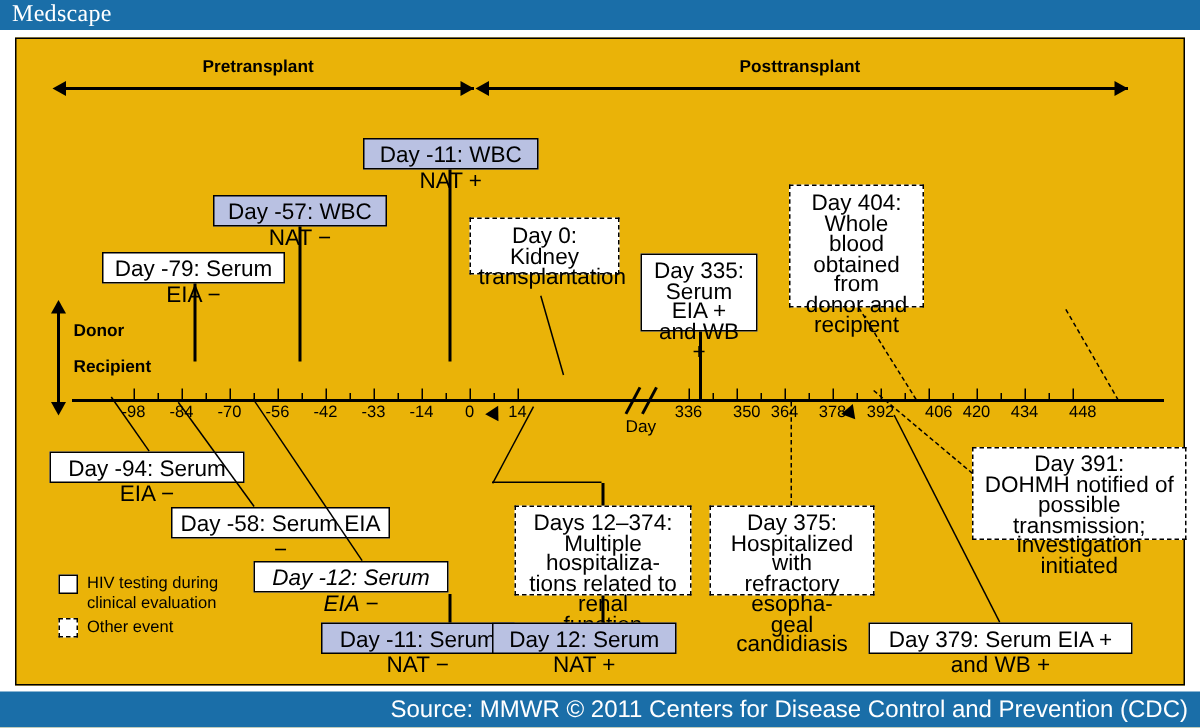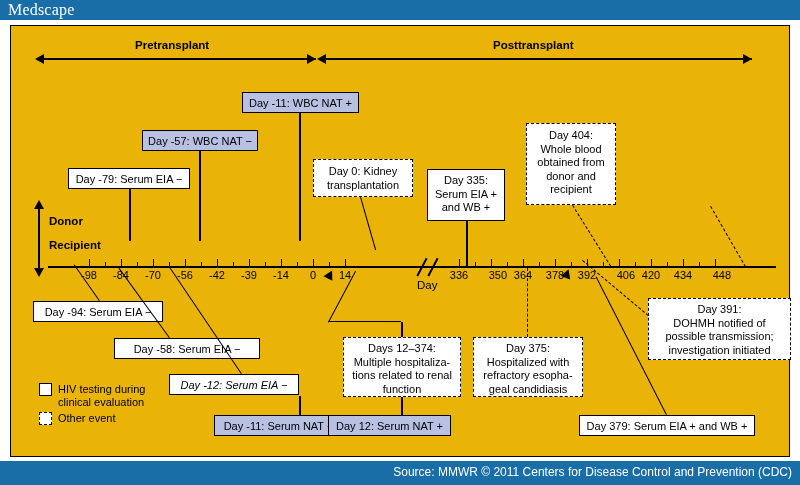--- a/index.html
+++ b/index.html
@@ -4,21 +4,21 @@
 <style>
   html,body{margin:0;padding:0;background:#fff;}
   body{width:800px;height:485px;position:relative;overflow:hidden;
        font-family:"Liberation Sans",sans-serif;color:#000;}
 
   
   #brand-bar{position:absolute;left:0;top:0;width:800px;height:20px;background:#1a6ea8;}
   #brand-logo{position:absolute;left:8px;top:1px;font-family:"Liberation Serif",serif;
               font-size:16px;color:#fff;letter-spacing:.2px;}
   #footer-bar{position:absolute;left:0;top:461px;width:800px;height:24px;background:#1a6ea8;}
-  #footer-text{position:absolute;right:8px;top:4px;font-size:12px;color:#fff;white-space:nowrap;}
+  #footer-text{position:absolute;right:8px;top:4px;font-size:16px;color:#fff;white-space:nowrap;}
 
   
   #figure{position:absolute;left:10px;top:25px;width:778px;height:430px;
           border:1.6px solid #000;background:#eab308;}
 
   
   .phase-label{position:absolute;font-size:11.5px;font-weight:bold;white-space:nowrap;}
   .axis-line{position:absolute;background:#000;height:1.7px;}
   .vline{position:absolute;background:#000;width:1.5px;}
 
@@ -26,21 +26,21 @@
       border-top:5px solid transparent;border-bottom:5px solid transparent;}
   .arrow-l{border-right:9px solid #000;}
   .arrow-r{border-left:9px solid #000;}
   .arrow-u,.arrow-d{position:absolute;width:0;height:0;
       border-left:5px solid transparent;border-right:5px solid transparent;}
   .arrow-u{border-bottom:9px solid #000;}
   .arrow-d{border-top:9px solid #000;}
 
   
   .box{position:absolute;box-sizing:border-box;text-align:center;
-       font-size:11px;line-height:13.5px;padding:2px 5px;background:#fff;}
+       font-size:15px;line-height:13.5px;padding:2px 5px;background:#fff;}
   .box.solid{border:1.4px solid #000;}
   .box.blue{border:1.4px solid #000;background:#b9c1e2;}
   .box.dashed{border:1.5px dashed #000;background:#fff;}
 
   
   #timeline{position:absolute;left:37px;top:240px;width:728px;height:2px;background:#000;}
   .tick{position:absolute;background:#000;width:1.3px;height:6px;top:234px;}
   .tick.major{height:7px;top:233px;}
   .ticklabel{position:absolute;font-size:11px;text-align:center;white-space:nowrap;top:243px;}
   .sidelabel{position:absolute;font-size:11.5px;font-weight:bold;white-space:nowrap;}
@@ -90,21 +90,21 @@
 
   <div class="box blue" style="left:231px;top:66px;width:117px;height:21px;line-height:17px;">Day -11: WBC NAT +</div>
   <div class="vline" style="left:288px;top:87px;height:128px;"></div>
 
   <div class="box blue" style="left:131px;top:104px;width:116px;height:21px;line-height:17px;">Day -57: WBC NAT −</div>
   <div class="vline" style="left:188px;top:125px;height:90px;"></div>
 
   <div class="box solid" style="left:57px;top:142px;width:122px;height:21px;line-height:17px;">Day -79: Serum EIA −</div>
   <div class="vline" style="left:118px;top:163px;height:52px;"></div>
 
-  <div class="box dashed" style="left:302px;top:133px;width:100px;height:38px;padding-top:5px;white-space:pre-line;">Day 0: Kidney
+  <div class="box dashed" style="left:302px;top:119px;width:100px;height:38px;padding-top:5px;white-space:pre-line;">Day 0: Kidney
 transplantation</div>
   <div class="conn" style="left:350px;top:171px;width:55px;transform:rotate(74deg);"></div>
 
   <div class="box solid" style="left:416px;top:143px;width:78px;height:52px;padding-top:4px;white-space:pre-line;">Day 335:
 Serum EIA +
 and WB +</div>
   <div class="vline" style="left:455px;top:195px;height:45px;"></div>
 
   <div class="box dashed" style="left:515px;top:97px;width:90px;height:82px;padding-top:5px;white-space:pre-line;">Day 404:
 Whole blood
@@ -138,21 +138,21 @@
       <div class="tick major" style="left: 142px;"></div>
       <div class="ticklabel" style="left: 126px; width: 32px;">-70</div>
       <div class="tick" style="height: 4px; top: 236px; left: 158px;"></div>
       <div class="tick major" style="left: 174px;"></div>
       <div class="ticklabel" style="left: 158px; width: 32px;">-56</div>
       <div class="tick" style="height: 4px; top: 236px; left: 190px;"></div>
       <div class="tick major" style="left: 206px;"></div>
       <div class="ticklabel" style="left: 190px; width: 32px;">-42</div>
       <div class="tick" style="height: 4px; top: 236px; left: 222px;"></div>
       <div class="tick major" style="left: 238px;"></div>
-      <div class="ticklabel" style="left: 222px; width: 32px;">-39</div>
+      <div class="ticklabel" style="left: 222px; width: 32px;">-33</div>
       <div class="tick" style="height: 4px; top: 236px; left: 254px;"></div>
       <div class="tick major" style="left: 270px;"></div>
       <div class="ticklabel" style="left: 254px; width: 32px;">-14</div>
       <div class="tick" style="height: 4px; top: 236px; left: 286px;"></div>
       <div class="tick major" style="left: 302px;"></div>
       <div class="ticklabel" style="left: 286px; width: 32px;">0</div>
       <div class="tick" style="height: 4px; top: 236px; left: 318px;"></div>
       <div class="tick major" style="left: 334px;"></div>
       <div class="ticklabel" style="left: 318px; width: 32px;">14</div>
       <div class="tick major" style="left: 448px;"></div>

